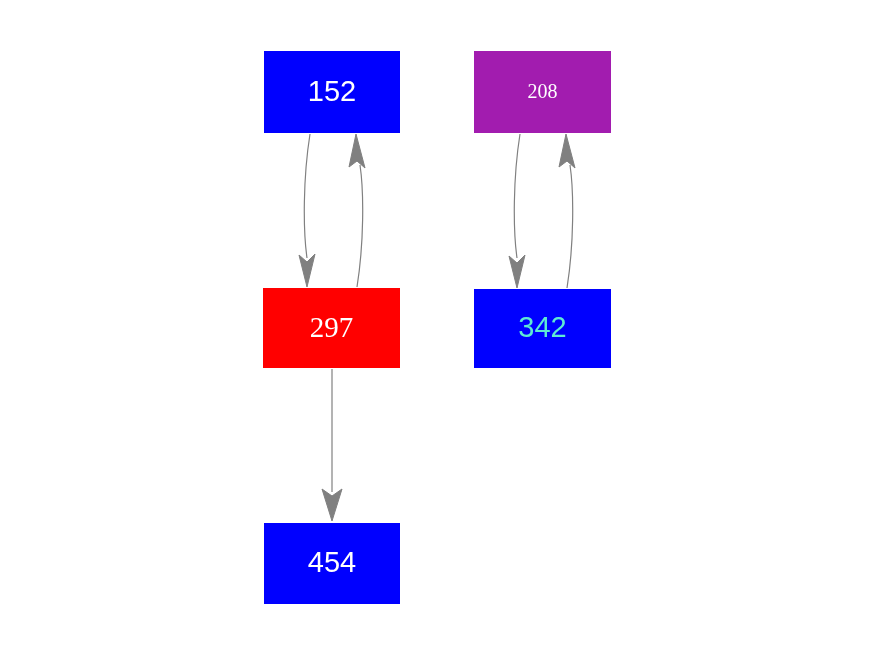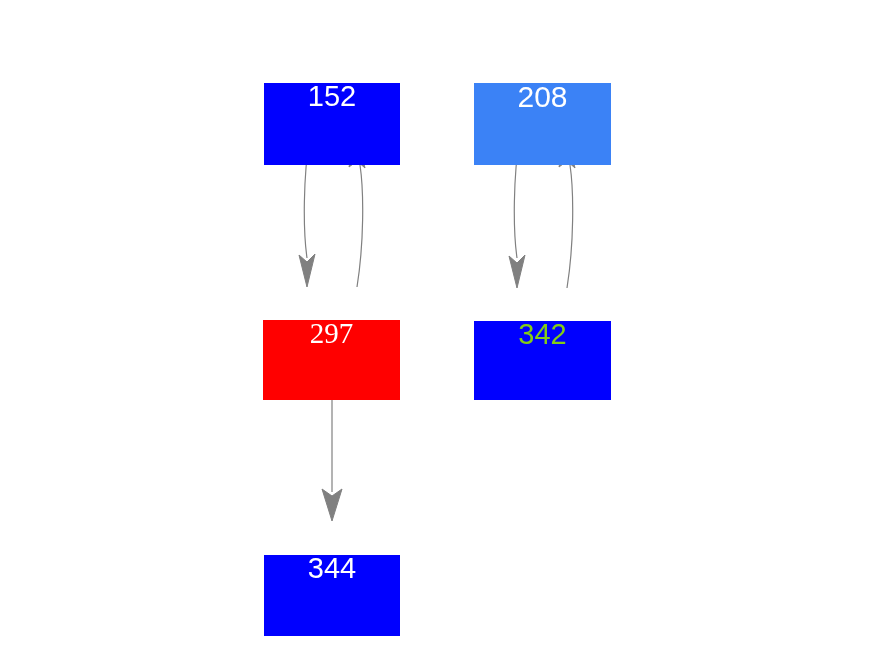--- a/index.html
+++ b/index.html
@@ -23,30 +23,29 @@
     left: 0;
     top: 0;
     width: 875px;
     height: 656px;
     pointer-events: none;
   }
   .node {
     position: absolute;
     box-sizing: border-box;
     display: flex;
-    align-items: flex-start;
+    align-items: center;
     justify-content: center;
     color: #ffffff;
     font-size: 29px;
     font-family: "Liberation Sans", "DejaVu Sans", sans-serif;
     font-weight: 400;
     line-height: 1;
     letter-spacing: 0px;
     user-select: none;
-    margin-top: 32px;
   }
   .node-label {
     pointer-events: none;
     transform: translateY(-1px);
   }
 </style>
 </head>
 <body>
 
 <div id="canvas">
@@ -73,27 +72,27 @@
           <path d="M 332 369 L 332 492" fill="none" stroke="#808080" stroke-width="1.2"></path>
           <polygon points="332,521 322,489 332,496 342,489" fill="#808080" stroke="#808080" stroke-width="1" stroke-linejoin="miter"></polygon>
         </g>
       </g>
   </svg>
 
   <div id="nodes-layer">
       <div class="node" style="left: 264px; top: 51px; width: 136px; height: 82px; background: rgb(0, 0, 255); color: rgb(255, 255, 255); font-size: 29px;">
         <span class="node-label">152</span>
       </div>
-      <div class="node" style="left: 474px; top: 51px; width: 137px; height: 82px; background: #3b82f6; color: rgb(255, 255, 255); font-size: 30px;">
+      <div class="node" style="left: 474px; top: 51px; width: 137px; height: 82px; background: #a21caf; color: rgb(255, 255, 255); font-size: 20px; font-family: Liberation Serif, serif;">
         <span class="node-label">208</span>
       </div>
       <div class="node" style="left: 263px; top: 288px; width: 137px; height: 80px; background: rgb(255, 0, 0); color: rgb(255, 255, 255); font-size: 29px; font-family: Liberation Serif, serif;">
         <span class="node-label">297</span>
       </div>
-      <div class="node" style="left: 474px; top: 289px; width: 137px; height: 79px; background: rgb(0, 0, 255); color: #84cc16; font-size: 29px;">
+      <div class="node" style="left: 474px; top: 289px; width: 137px; height: 79px; background: rgb(0, 0, 255); color: #5eead4; font-size: 29px;">
         <span class="node-label">342</span>
       </div>
       <div class="node" style="left: 264px; top: 523px; width: 136px; height: 81px; background: rgb(0, 0, 255); color: rgb(255, 255, 255); font-size: 29px;">
-        <span class="node-label">344</span>
+        <span class="node-label">454</span>
       </div>
     </div>
 
 </div>
 
 </body></html>

